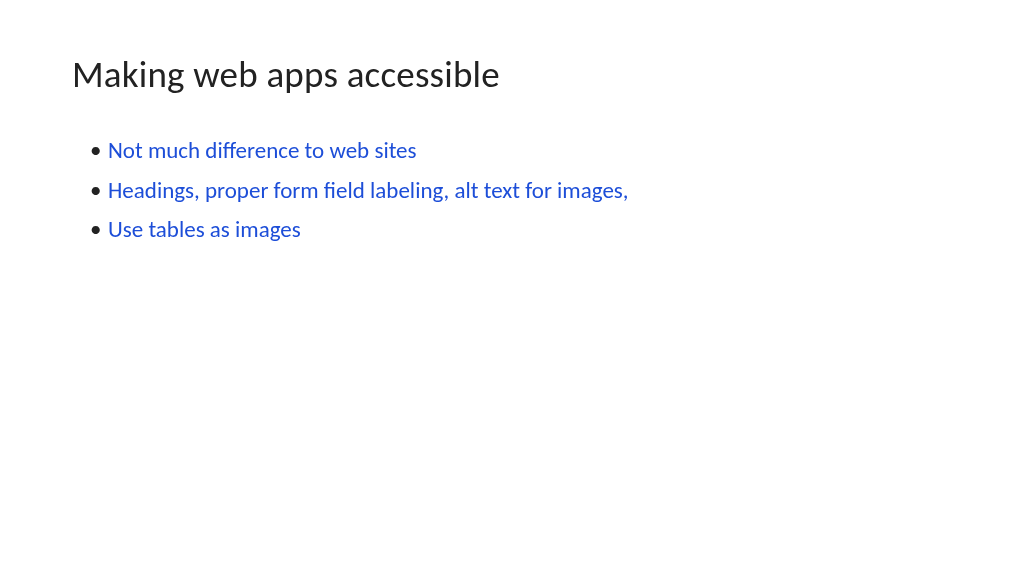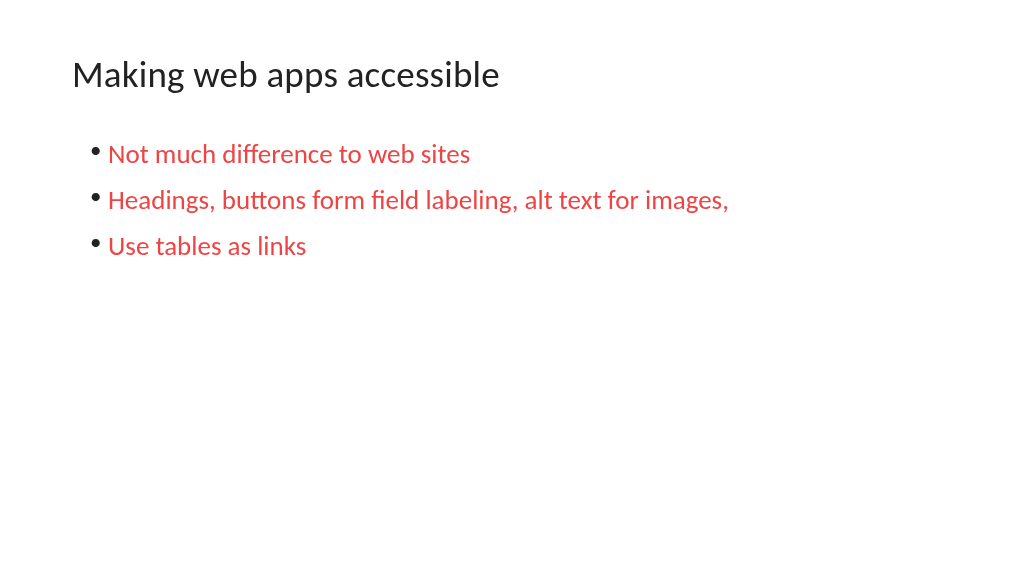--- a/index.html
+++ b/index.html
@@ -27,39 +27,39 @@
       color: #222222;
       margin-bottom: 36px;
       letter-spacing: 0.2px;
     }
     .bullets {
       list-style: none;
       padding-left: 18px;
     }
     .bullets li {
       position: relative;
-      font-size: 27px;
+      font-size: 23px;
       line-height: 1.55;
-      color: #ef4444;
+      color: #1d4ed8;
       padding-left: 18px;
       margin-bottom: 4px;
     }
     .bullets li::before {
       content: "•";
       position: absolute;
       left: 0;
       top: 0;
       font-size: 23px;
       line-height: 1.55;
       color: #222222;
     }
   </style>
 </head>
 <body>
 
 <div class="slide">
   <h1 class="title">Making web apps accessible</h1>
   <ul class="bullets">
     <li>Not much difference to web sites</li>
-    <li>Headings, buttons form field labeling, alt text for images,</li>
-    <li>Use tables as links</li>
+    <li>Headings, proper form field labeling, alt text for images,</li>
+    <li>Use tables as images</li>
   </ul>
 </div>
 
 </body></html>

